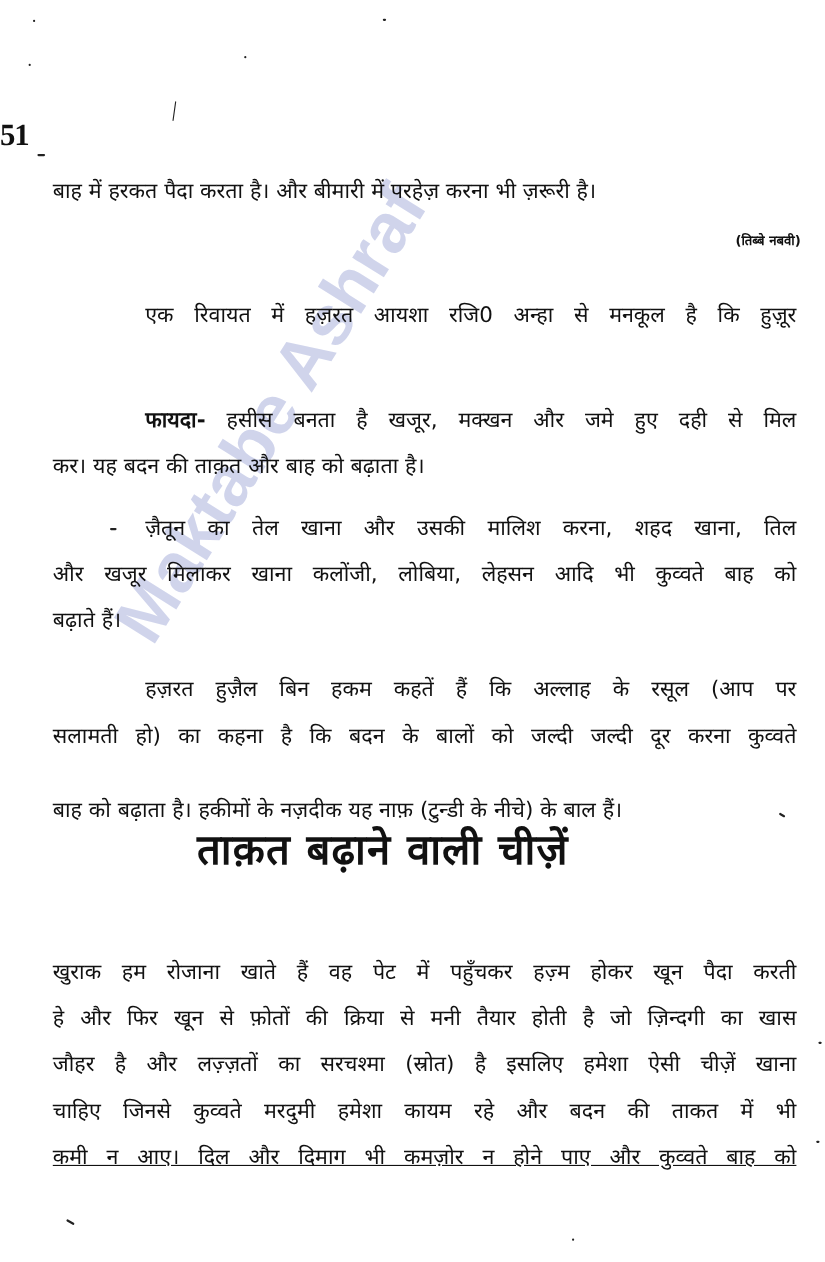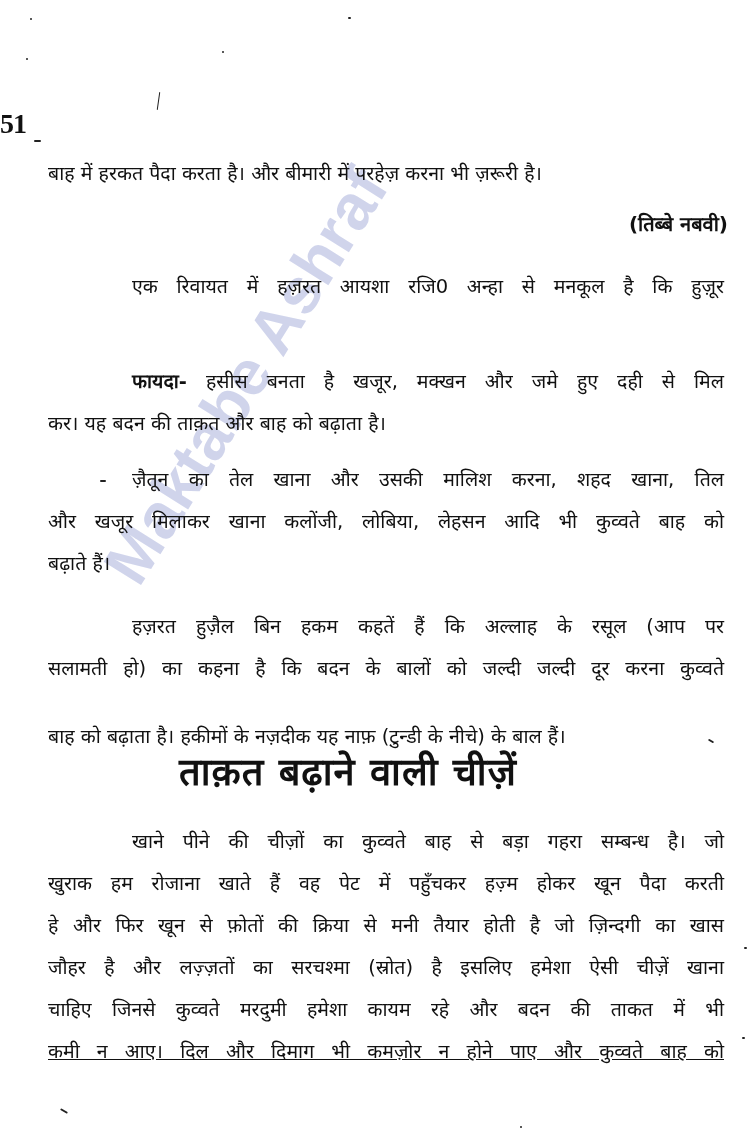--- a/index.html
+++ b/index.html
@@ -44,21 +44,21 @@
       text-align-last: left;
     }
     .line.indent {
       left: 132px;
       width: 592px;
     }
     .citation {
       position: absolute;
       right: 22px;
       top: 210px;
-      font-size: 20px;
+      font-size: 12px;
       font-weight: bold;
       white-space: nowrap;
     }
     .bold { font-weight: bold; }
     .heading {
       position: absolute;
       left: 0; width: 696px;
       top: 748px;
       text-align: center;
       font-size: 38px;
@@ -106,21 +106,20 @@
   <div class="line indent" style="top:466px;">ज़ैतून का तेल खाना और उसकी मालिश करना, शहद खाना, तिल</div>
   <div class="line" style="top:508px;">और खजूर मिलाकर खाना कलोंजी, लोबिया, लेहसन आदि भी कुव्वते बाह को</div>
   <div class="line last" style="top:550px;">बढ़ाते हैं।</div>
 
   <div class="line indent" style="top:613px;">हज़रत हुज़ैल बिन हकम कहतें हैं कि अल्लाह के रसूल (आप पर</div>
   <div class="line" style="top:655px;">सलामती हो) का कहना है कि बदन के बालों को जल्दी जल्दी दूर करना कुव्वते</div>
   <div class="line last" style="top:697px;margin-top:26px;">बाह को बढ़ाता है। हकीमों के नज़दीक यह नाफ़ (टुन्डी के नीचे) के बाल हैं।</div>
 
   <div class="heading">ताक़त बढ़ाने वाली चीज़ें</div>
 
-  <div class="line indent" style="top:828px;">खाने पीने की चीज़ों का कुव्वते बाह से बड़ा गहरा सम्बन्ध है। जो</div>
   <div class="line" style="top:870px;">खुराक हम रोजाना खाते हैं वह पेट में पहुँचकर हज़्म होकर खून पैदा करती</div>
   <div class="line" style="top:912px;">हे और फिर खून से फ़ोतों की क्रिया से मनी तैयार होती है जो ज़िन्दगी का खास</div>
   <div class="line" style="top:954px;">जौहर है और लज़्ज़तों का सरचश्मा (स्रोत) है इसलिए हमेशा ऐसी चीज़ें खाना</div>
   <div class="line" style="top:996px;">चाहिए जिनसे कुव्वते मरदुमी हमेशा कायम रहे और बदन की ताकत में भी</div>
   <div class="line" style="top:1038px;text-decoration:underline;">कमी न आए। दिल और दिमाग भी कमज़ोर न होने पाए और कुव्वते बाह को</div>
 
   <div class="speck" style="left:30px;top:18px;width:2px;height:2px;"></div>
   <div class="speck" style="left:26px;top:58px;width:2px;height:2px;"></div>
   <div class="speck" style="left:348px;top:17px;width:3px;height:2px;"></div>
   <div class="speck" style="left:222px;top:51px;width:2px;height:2px;"></div>

